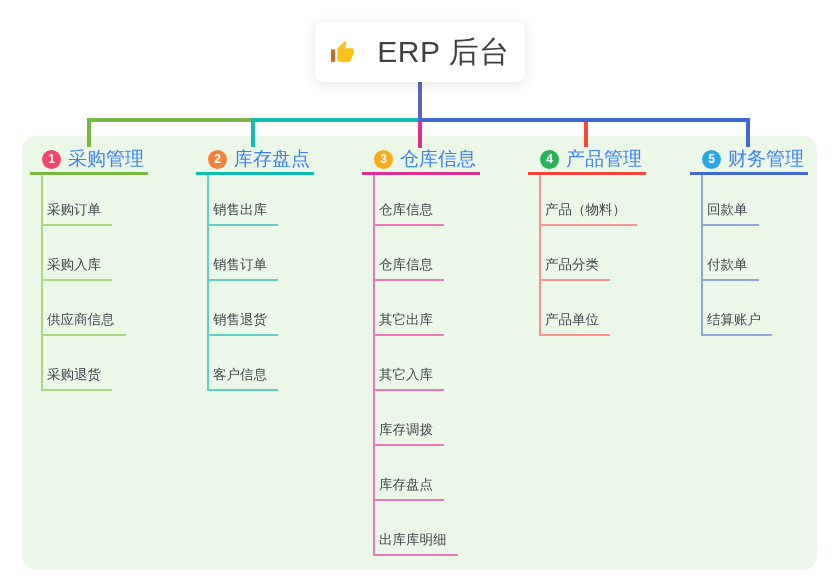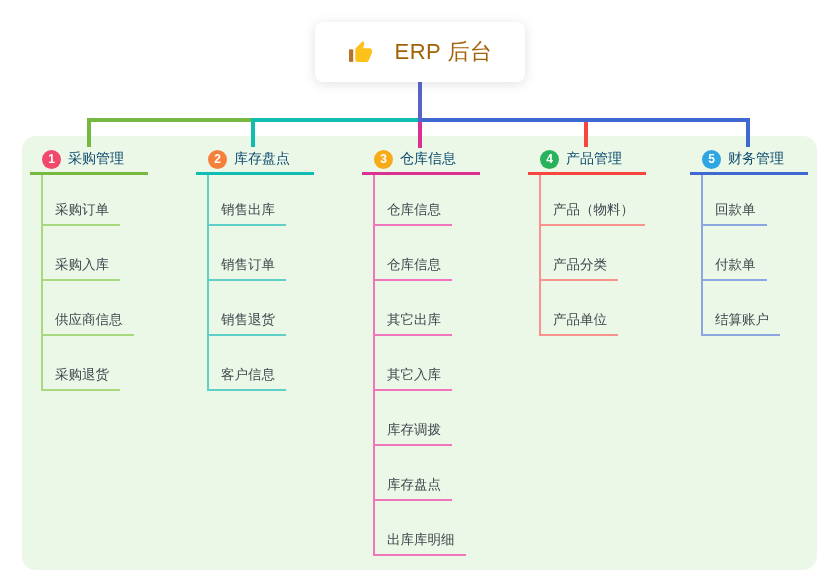--- a/index.html
+++ b/index.html
@@ -7,21 +7,21 @@
   .canvas{position:relative;width:839px;height:588px;background:#fff;overflow:hidden;}
 
   
   .root-node{
     position:absolute;left:315px;top:22px;width:210px;height:60px;
     background:#ffffff;border-radius:8px;
     box-shadow:0 2px 12px rgba(60,70,90,.16);
     display:flex;align-items:center;justify-content:center;gap:10px;
     z-index:3;
   }
-  .root-node .root-title{font-size:22px;color:#a16207;letter-spacing:.5px;margin-left:12px;}
+  .root-node .root-title{font-size:30px;color:#404040;letter-spacing:.5px;margin-left:12px;}
   .root-node svg{display:block;}
 
   
   .connectors{position:absolute;left:0;top:0;z-index:1;}
 
   
   .panel{
     position:absolute;left:22px;top:136px;width:795px;height:434px;
     border-radius:14px;z-index:0;
   }
@@ -33,30 +33,30 @@
   .branch-header{
     height:29px;display:flex;align-items:center;gap:7px;
     padding-left:12px;border-bottom:3px solid var(--main,#888);
     box-sizing:border-box;width:118px;
   }
   .badge{
     width:19px;height:19px;border-radius:50%;flex:0 0 19px;
     background:var(--badge,#888);color:#fff;font-size:12px;font-weight:bold;
     display:flex;align-items:center;justify-content:center;line-height:1;
   }
-  .branch-title{font-size:14px;color:#0c4a6e;white-space:nowrap;}
+  .branch-title{font-size:19px;color:#3b82f6;white-space:nowrap;}
 
   .children{
     margin-left:11px;border-left:2px solid var(--light,#bbb);
   }
   .child{height:55px;display:flex;align-items:flex-end;}
   .child:first-child{height:51px;}
   .child-label{
     display:inline-block;font-size:13.5px;line-height:17px;color:#41464d;
-    padding:0 11px 6px 12px;border-bottom:2px solid var(--light,#bbb);
+    padding:0 11px 6px 4px;border-bottom:2px solid var(--light,#bbb);
     white-space:nowrap;
   }
 </style>
 </head>
 <body>
 
 <div class="canvas">
 
   <div class="panel" style="background: rgb(235, 247, 231);"></div>
 

